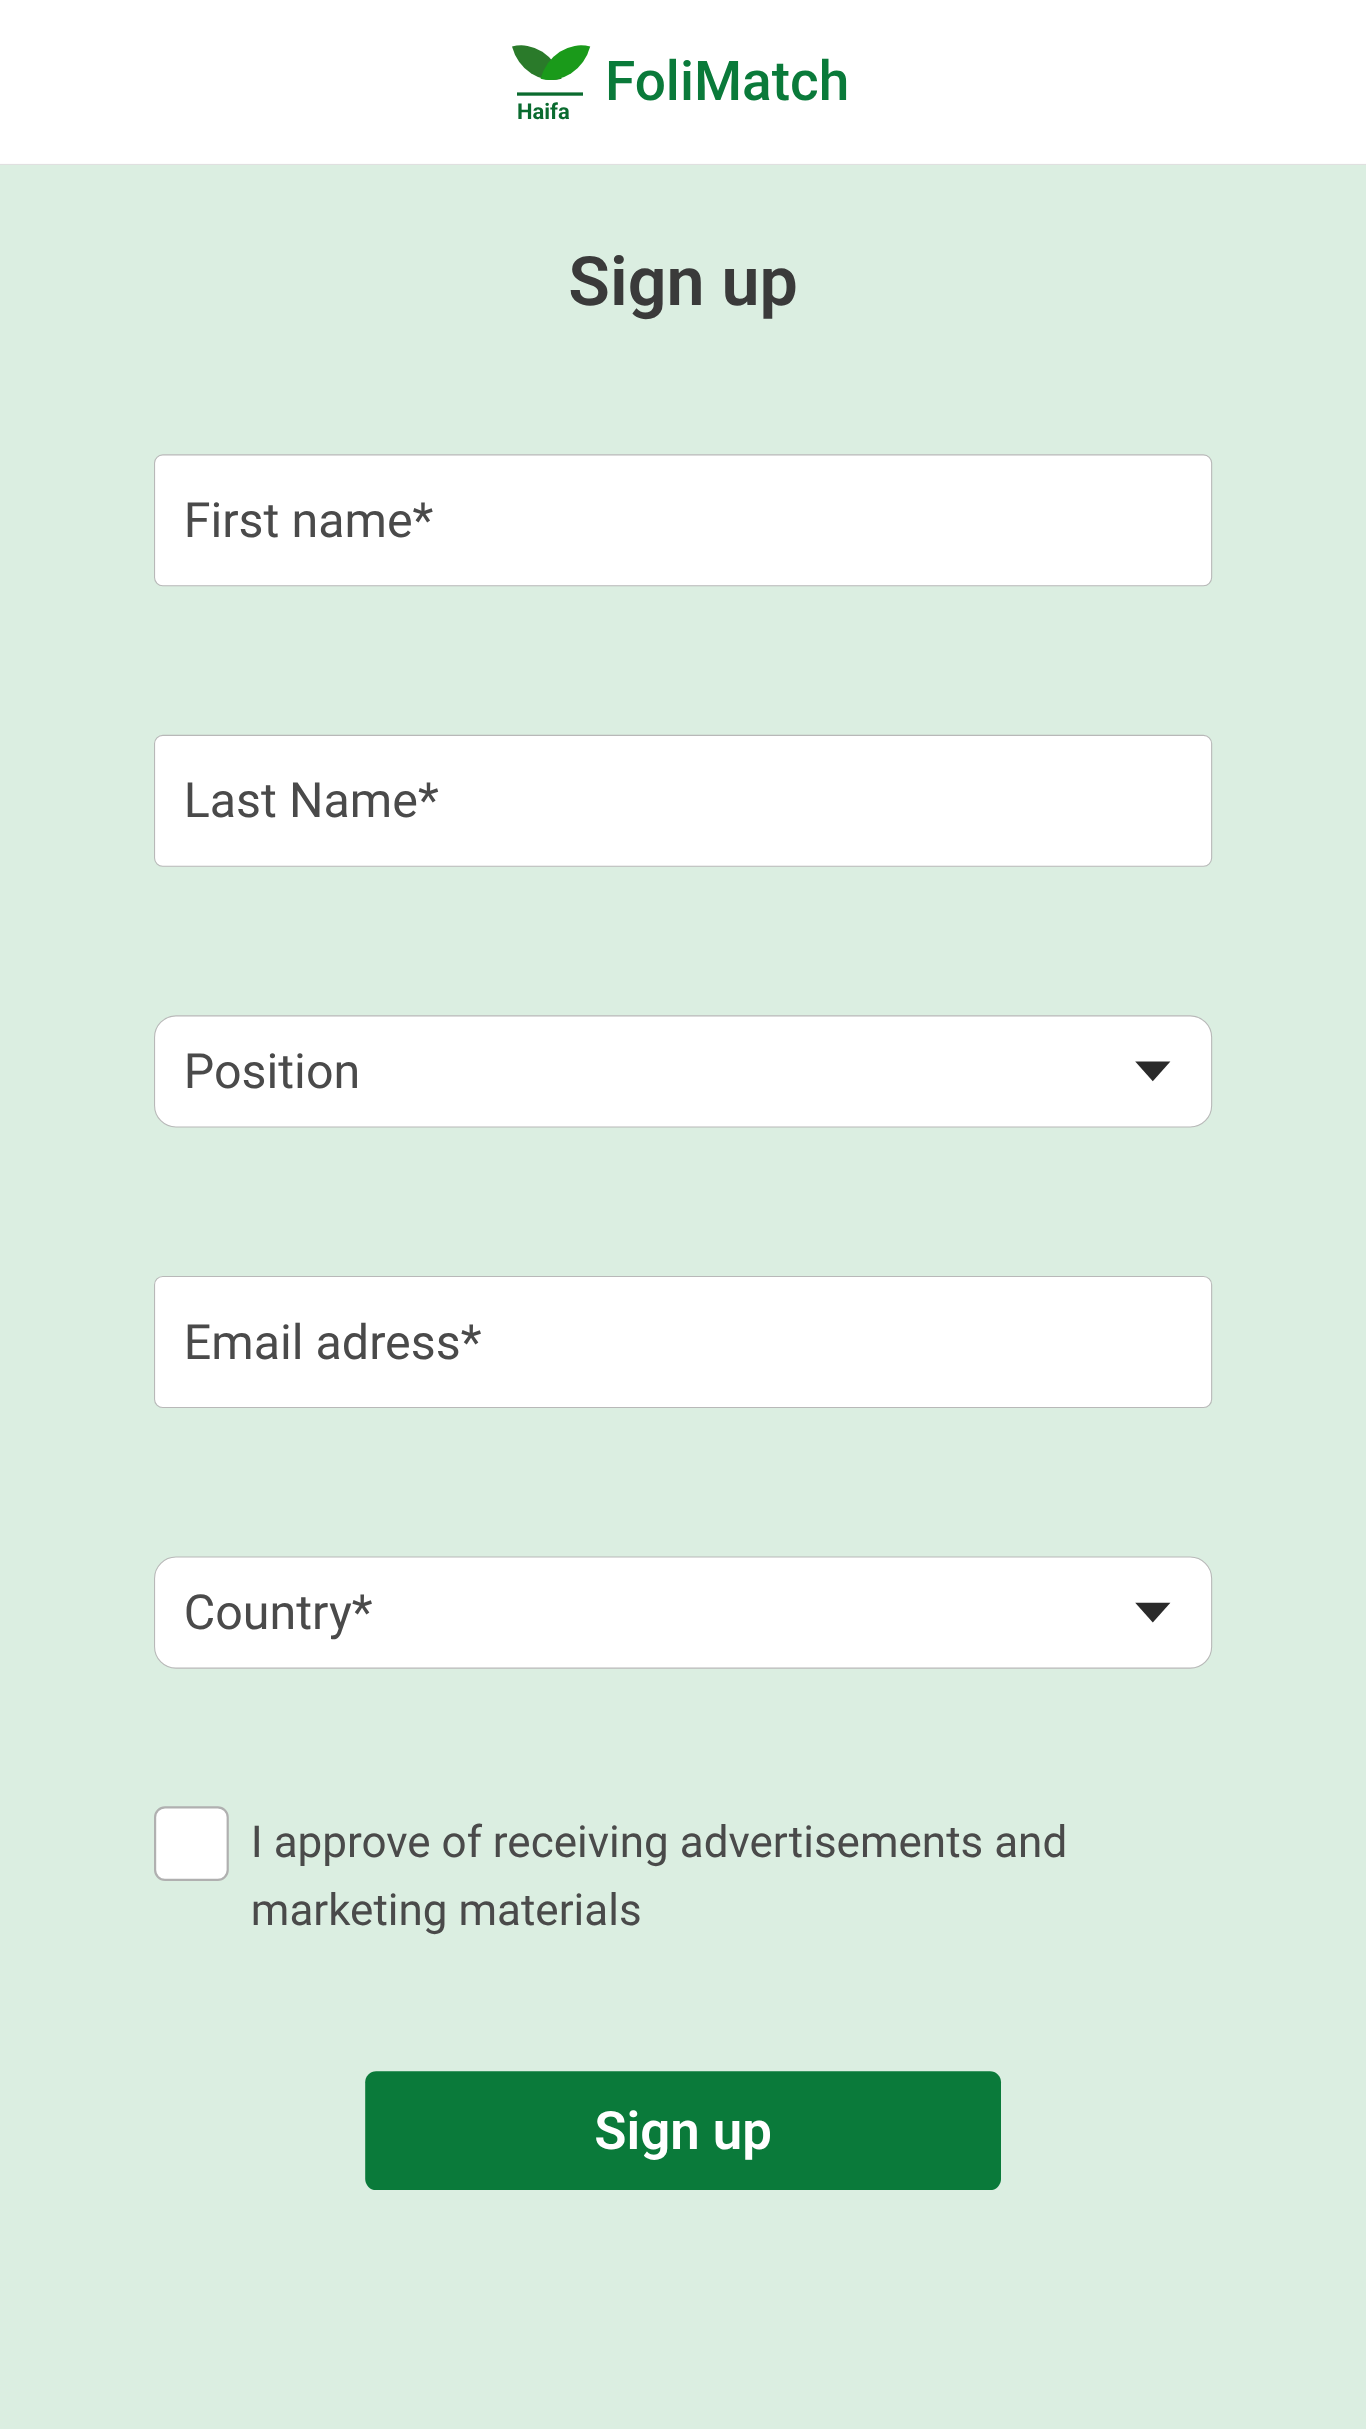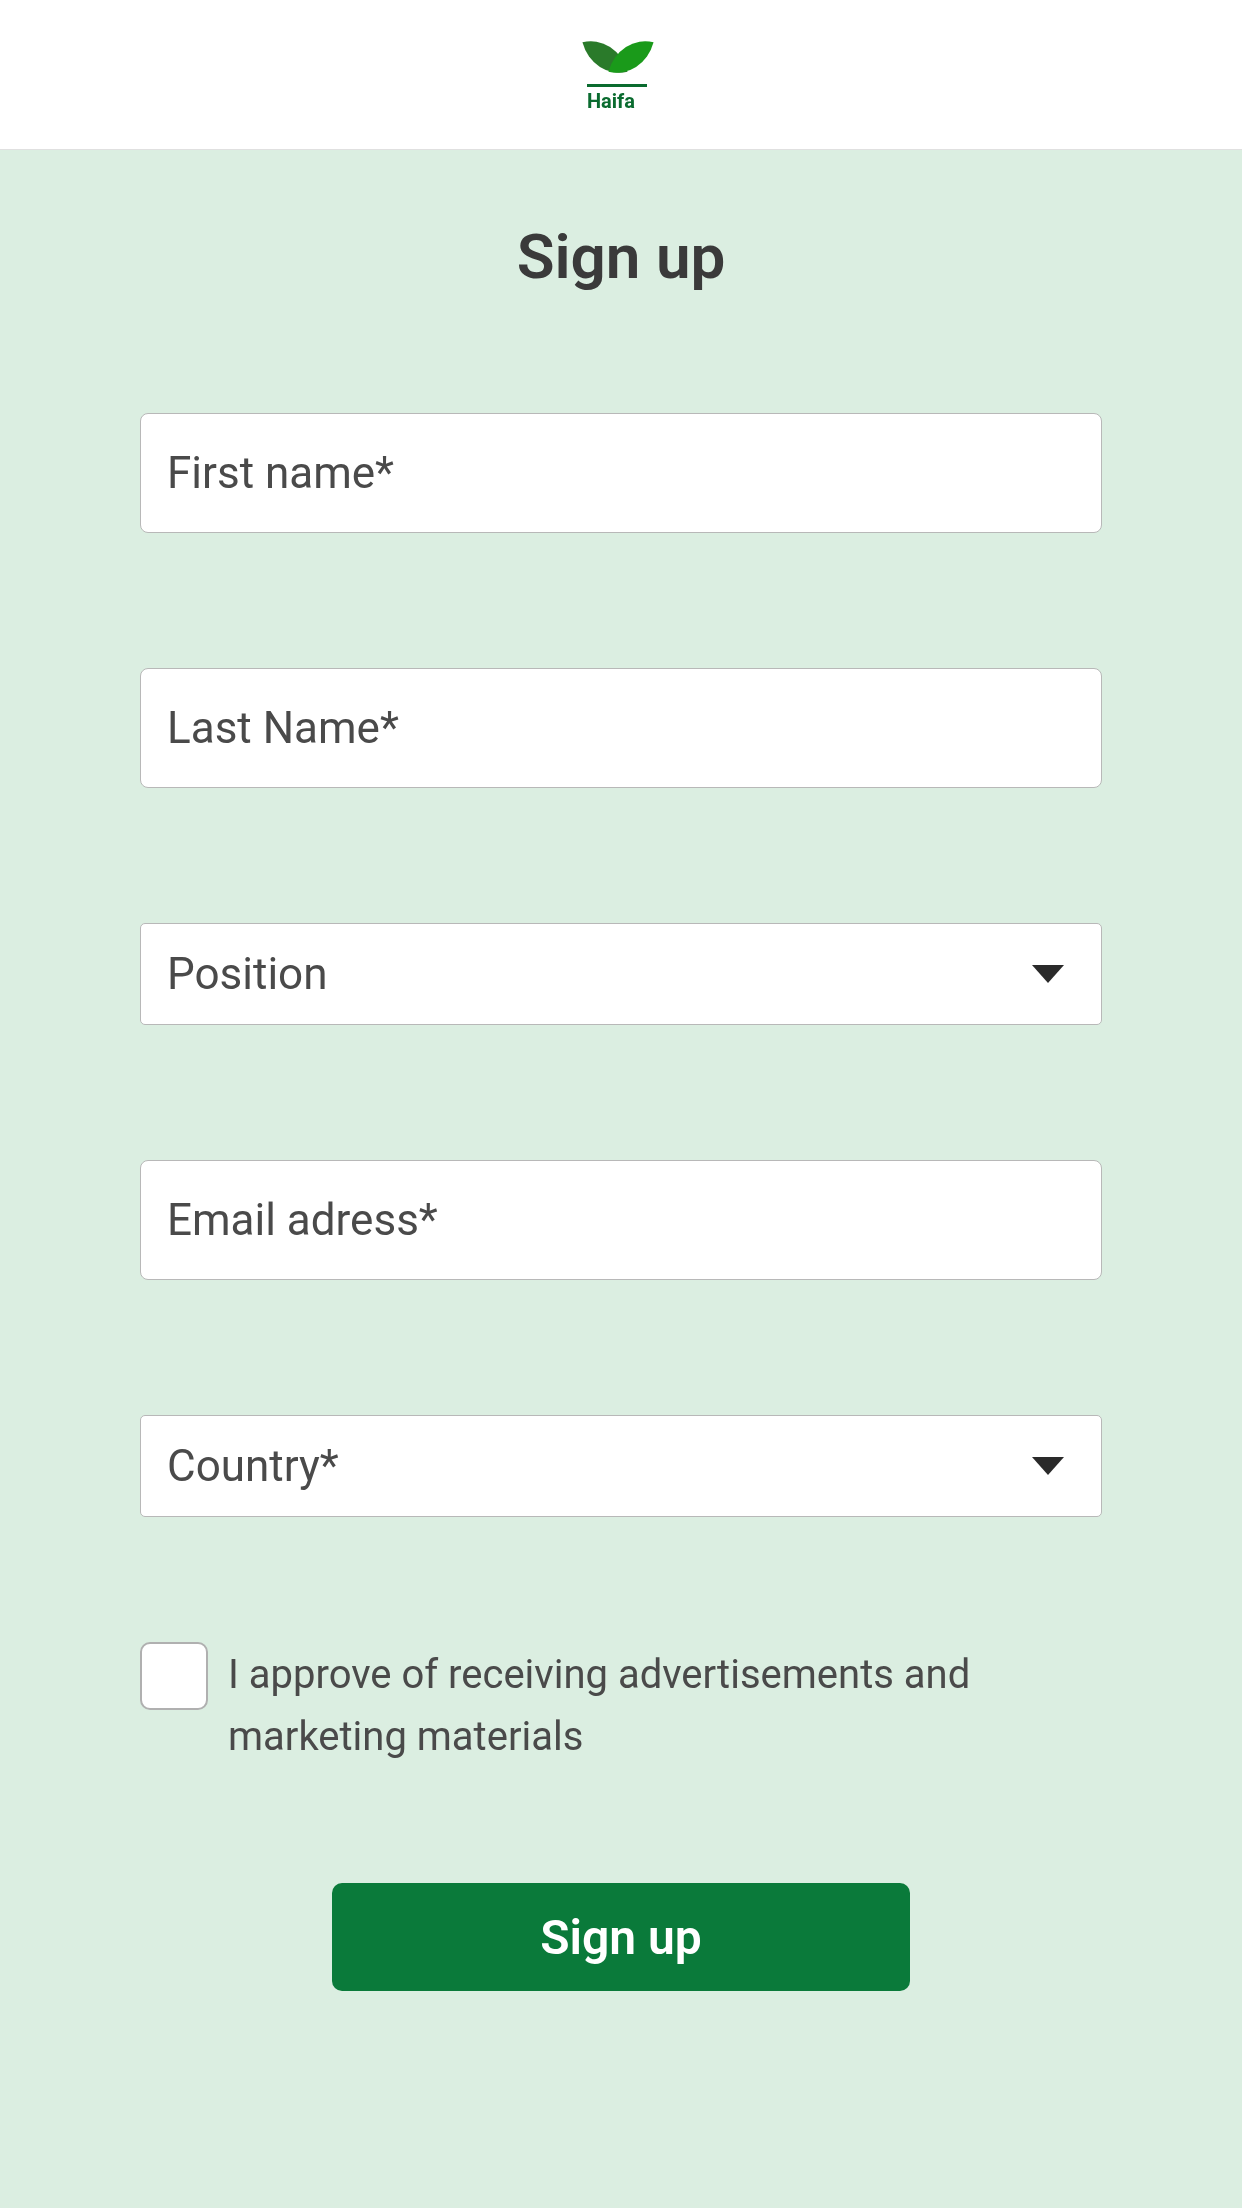--- a/index.html
+++ b/index.html
@@ -107,21 +107,21 @@
     .select-wrapper {
       position: relative;
       width: 100%;
       height: 102px;
     }
     .select-input {
       width: 100%;
       height: 100%;
       background: #ffffff;
       border: 1.5px solid #b8b8b8;
-      border-radius: 5px;
+      border-radius: 20px;
       padding: 0 26px;
       font-size: 44px;
       color: #4a4a4a;
       display: flex;
       align-items: center;
       cursor: pointer;
     }
     .caret-icon {
       position: absolute;
       right: 38px;
@@ -174,20 +174,21 @@
 <body>
 
 <div class="header">
   <div class="logo-container">
     <div class="logo-icon">
       <div class="leaf-left"></div>
       <div class="leaf-right"></div>
       <div class="haifa-underline"></div>
       <div class="haifa-text">Haifa</div>
     </div>
+    <div class="app-name">FoliMatch</div>
   </div>
 </div>
 
 <div class="main">
   <h1 class="page-title">Sign up</h1>
 
   <div class="form-group">
     <input type="text" class="text-input" placeholder="First name*" style="">
   </div>
 

